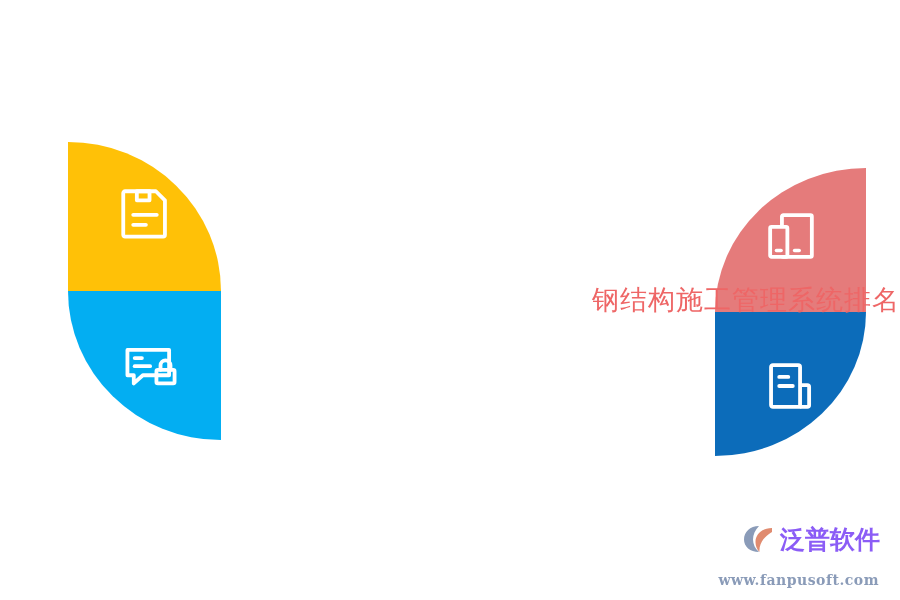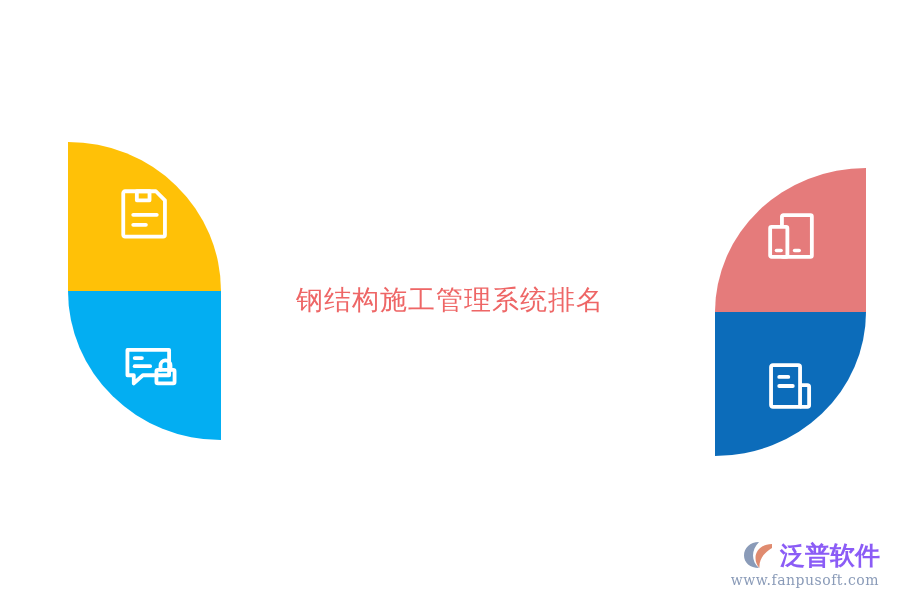--- a/index.html
+++ b/index.html
@@ -77,21 +77,21 @@
   #right-petal-top .petal-icon { transform: translateY(-4px); }
   #left-petal-bottom .petal-icon { transform: translate(6px, 2px); }
   #right-petal-bottom .petal-icon { transform: translateY(2px); }
 
   
   #headline {
     position: absolute;
     left: 0;
     top: 278px;
     width: 900px;
-    text-align: center;
+    text-align: right;
     color: #EE6666;
     font-family: "DejaVu Serif", "Liberation Serif", serif;
     font-size: 27px;
     line-height: 44px;
     letter-spacing: 1px;
     font-weight: 400;
     white-space: nowrap;
   }
   #headline .line { display: block; }
 
@@ -114,24 +114,24 @@
     font-family: "DejaVu Sans", "Liberation Sans", sans-serif;
     font-size: 25px;
     font-weight: 700;
     color: #8b5cf6;
     letter-spacing: 0px;
     line-height: 1;
   }
   #brand-url {
     font-family: "DejaVu Serif", "Liberation Serif", serif;
     font-size: 14px;
-    font-weight: 400;
+    font-weight: 700;
     color: #8A9BB8;
     letter-spacing: 0.5px;
-    margin-top: 2px;
+    margin-top: 18px;
     margin-right: 1px;
   }
 </style>
 </head>
 <body>
 
 <div class="canvas">
 
   <div class="petal-group" id="left-petal-group">
 

